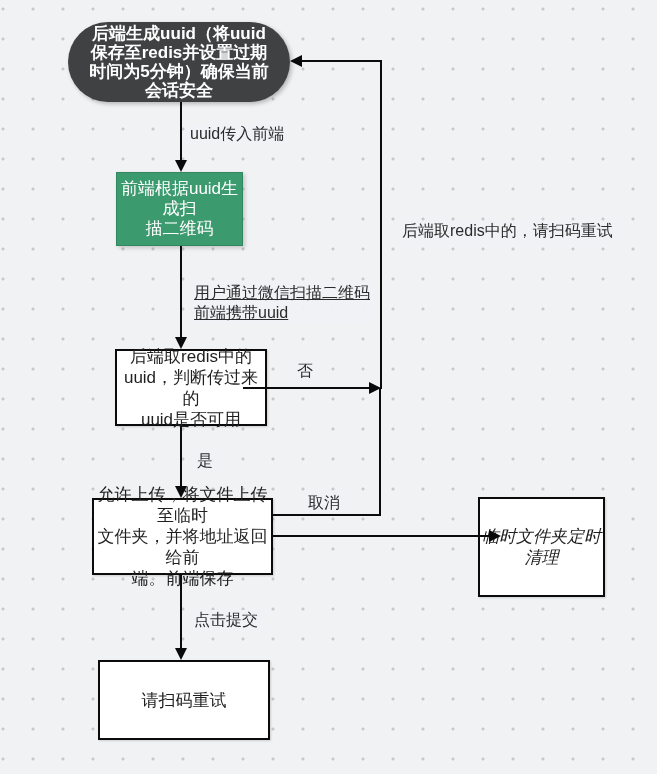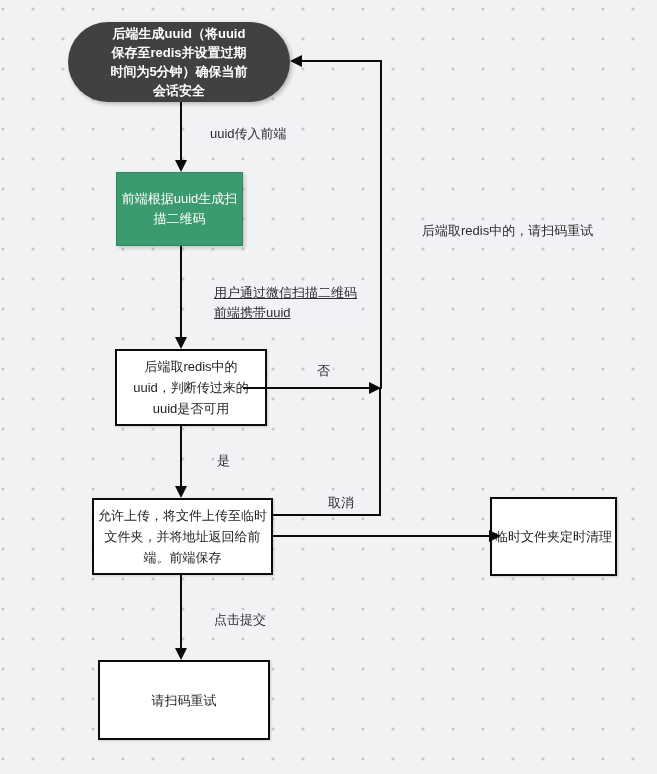--- a/index.html
+++ b/index.html
@@ -8,21 +8,21 @@
 
   .canvas {
     position:relative; width:657px; height:774px; overflow:hidden;
     background-color:#f1f2f4;
     background-image:radial-gradient(circle at 3px 9px, #c8c8cc 1.4px, transparent 1.7px);
     background-size:30px 30px;
   }
 
   .node {
     position:absolute; display:flex; align-items:center; justify-content:center;
-    text-align:center; font-size:13px; line-height:20px; color:#1f1f1f;
+    text-align:center; font-size:17px; line-height:20px; color:#1f1f1f;
     white-space:pre-line;
   }
   .node-dark {
     background:#3f4142; color:#ffffff; font-weight:600; border-radius:40px;
     line-height:19px; box-shadow:2px 2px 4px rgba(0,0,0,0.25);
   }
   .node-green {
     background:#3b9a6e; color:#ffffff; font-weight:400;
     border:1px solid rgba(0,0,0,0.12); box-shadow:2px 2px 4px rgba(0,0,0,0.18);
   }
@@ -33,30 +33,30 @@
 
   .lv { position:absolute; width:2px; background:#0b0b0b; }
   .lh { position:absolute; height:2px; background:#0b0b0b; }
 
   .arr { position:absolute; width:0; height:0; }
   .arr-d { border-left:6px solid transparent; border-right:6px solid transparent; border-top:12px solid #0a0a0a; }
   .arr-r { border-top:6px solid transparent; border-bottom:6px solid transparent; border-left:12px solid #0a0a0a; }
   .arr-l { border-top:6px solid transparent; border-bottom:6px solid transparent; border-right:12px solid #0a0a0a; }
 
   .edge-label {
-    position:absolute; font-size:13px; color:#2b2b2b; line-height:20px;
-    background:rgba(241,242,244,0.92); padding:0 3px; white-space:pre-line;margin-left:20px;
+    position:absolute; font-size:16px; color:#2b2b2b; line-height:20px;
+    background:rgba(241,242,244,0.92); padding:0 3px; white-space:pre-line;
   }
 
   
   #node-start  { left:68px;  top:22px;  width:222px; height:80px; }
   #node-qr     { left:116px; top:172px; width:127px; height:74px; }
   #node-check  { left:115px; top:349px; width:152px; height:77px; }
   #node-upload { left:92px;  top:498px; width:181px; height:77px; }
-  #node-temp   { left:490px; top:497px; width:127px; height:79px; }
+  #node-temp   { left:478px; top:497px; width:127px; height:100px;font-style:italic; }
   #node-db     { left:98px;  top:660px; width:172px; height:80px; }
 </style>
 </head>
 <body>
 
 <div class="canvas">
 
   <div class="node node-dark" id="node-start">后端生成uuid（将uuid
 保存至redis并设置过期
 时间为5分钟）确保当前

